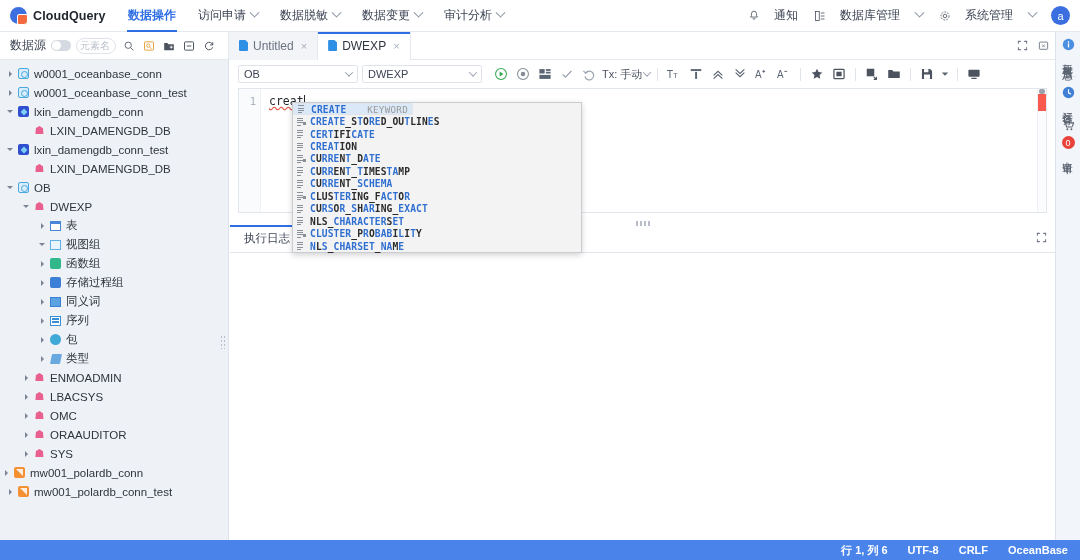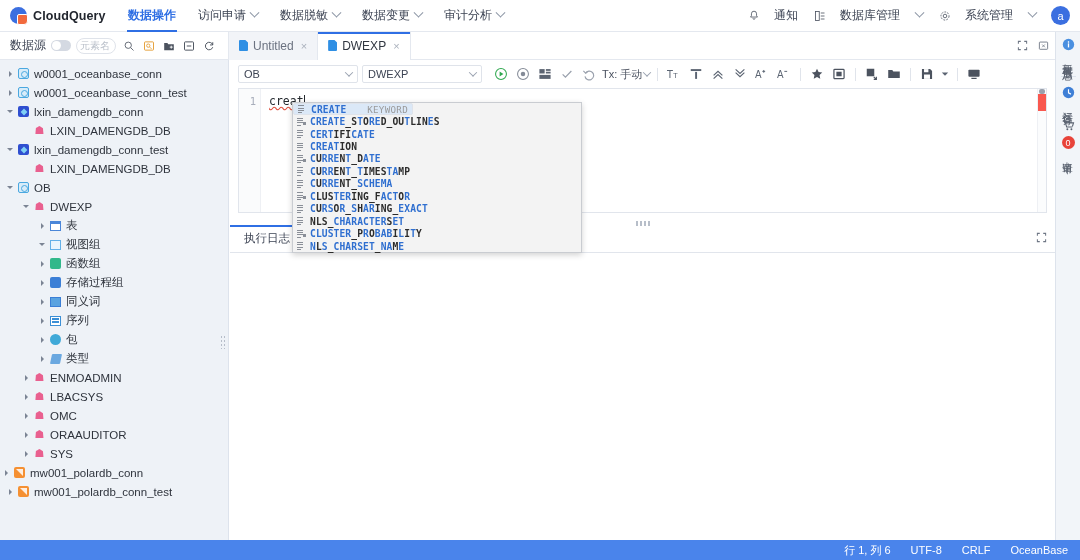--- a/index.html
+++ b/index.html
@@ -211,21 +211,21 @@
   .rail-txt { writing-mode:vertical-rl; font-size:10.5px; color:#5a6270; letter-spacing:1px; }
   .rail-sep { width:15px; height:1px; background:#dde3ec; margin:2px 0 9px;}
   .badge { width:13px; height:13px; border-radius:50%; background:#e8433a; color:#fff;
            font-size:9px; display:flex; align-items:center; justify-content:center;
            margin-bottom:4px;}
 
   
   .status { position:absolute; left:0; right:0; bottom:0; height:20px; background:#4a84eb;
             display:flex; align-items:center; justify-content:flex-end; padding-right:12px;
             gap:20px; color:#fff; font-size:11px; }
-  .status span { cursor:pointer; }
+  .status span { cursor:pointer;font-weight:bold; }
 </style>
 </head>
 <body>
 
 <div class="app">
 
   <div class="header">
     <div class="brand">
       <span class="brand-logo"></span>
       <span class="brand-name">CloudQuery</span>

